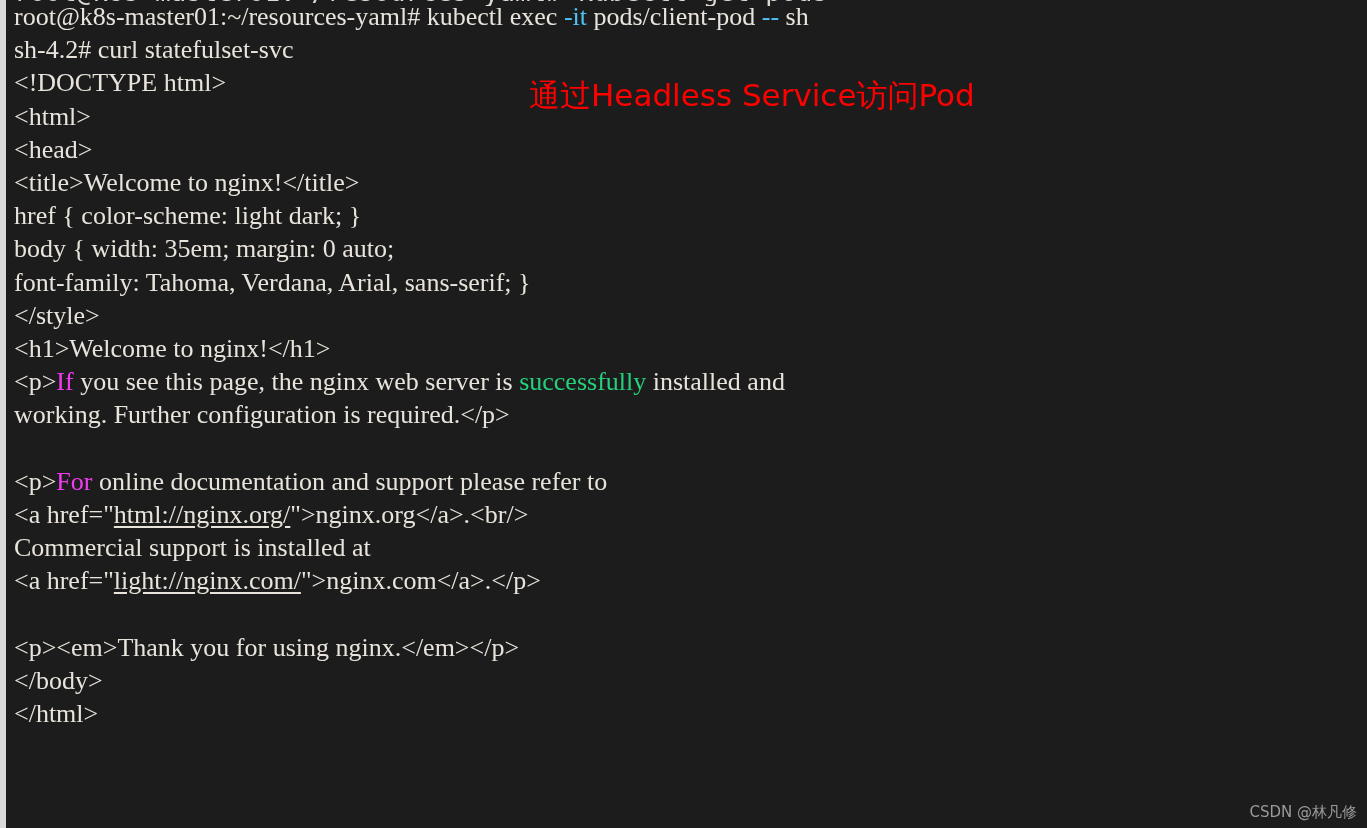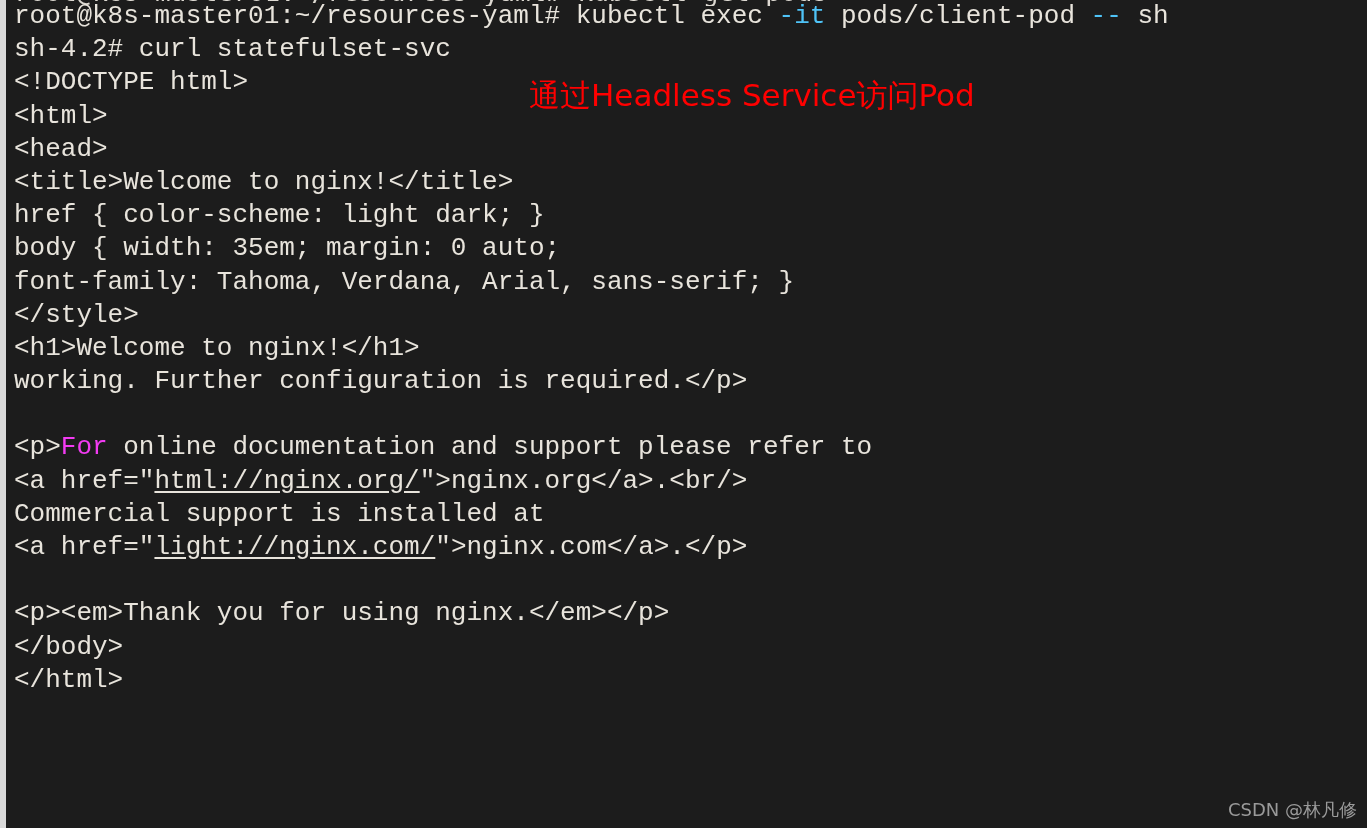--- a/index.html
+++ b/index.html
@@ -33,21 +33,21 @@
     padding: 0;
   }
   .term-line {
     height: 33.2px;
     line-height: 33.2px;
     font-size: 26px;
     letter-spacing: 0px;
     color: #e8e4dc;
     white-space: pre;
     padding-left: 8px;
-    font-family: Liberation Mono, monospace;
+    font-family: Liberation Serif, serif;
   }
   
   #clip-row {
     position: absolute;
     left: 6px;
     top: -22px;
     height: 28px;
     line-height: 28px;
     font-size: 26px;
     color: #e8e4dc;
@@ -71,21 +71,21 @@
     line-height: 38px;
     color: #ff0000;
     white-space: pre;
     font-weight: 400;
   }
   #watermark {
     position: absolute;
     right: 10px;
     bottom: 6px;
     font-family: "DejaVu Sans", "Liberation Sans", sans-serif;
-    font-size: 18px;
+    font-size: 15px;
     color: #9a9a9a;
     white-space: pre;
   }
 </style>
 </head>
 <body>
 
 <div id="screen">
 
   <div id="left-gutter"></div>
@@ -97,20 +97,21 @@
       <div class="term-line"><span class="c-white">sh-4.2# curl statefulset-svc</span></div>
       <div class="term-line"><span class="c-white">&lt;!DOCTYPE html&gt;</span></div>
       <div class="term-line"><span class="c-white">&lt;html&gt;</span></div>
       <div class="term-line"><span class="c-white">&lt;head&gt;</span></div>
       <div class="term-line"><span class="c-white">&lt;title&gt;Welcome to nginx!&lt;/title&gt;</span></div>
       <div class="term-line"><span class="c-white">href { color-scheme: light dark; }</span></div>
       <div class="term-line"><span class="c-white">body { width: 35em; margin: 0 auto;</span></div>
       <div class="term-line"><span class="c-white">font-family: Tahoma, Verdana, Arial, sans-serif; }</span></div>
       <div class="term-line"><span class="c-white">&lt;/style&gt;</span></div>
       <div class="term-line"><span class="c-white">&lt;h1&gt;Welcome to nginx!&lt;/h1&gt;</span></div>
+      <div class="term-line"><span class="c-white">&lt;p&gt;</span><span class="c-magenta">If</span><span class="c-white"> you see this page, the nginx web server is </span><span class="c-green">successfully</span><span class="c-white"> installed and</span></div>
       <div class="term-line"><span class="c-white">working. Further configuration is required.&lt;/p&gt;</span></div>
       <div class="term-line"><span class="blank"> </span></div>
       <div class="term-line"><span class="c-white">&lt;p&gt;</span><span class="c-magenta">For</span><span class="c-white"> online documentation and support please refer to</span></div>
       <div class="term-line"><span class="c-white">&lt;a href="</span><span class="c-link">html://nginx.org/</span><span class="c-white">"&gt;nginx.org&lt;/a&gt;.&lt;br/&gt;</span></div>
       <div class="term-line"><span class="c-white">Commercial support is installed at</span></div>
       <div class="term-line"><span class="c-white">&lt;a href="</span><span class="c-link">light://nginx.com/</span><span class="c-white">"&gt;nginx.com&lt;/a&gt;.&lt;/p&gt;</span></div>
       <div class="term-line"><span class="blank"> </span></div>
       <div class="term-line"><span class="c-white">&lt;p&gt;&lt;em&gt;Thank you for using nginx.&lt;/em&gt;&lt;/p&gt;</span></div>
       <div class="term-line"><span class="c-white">&lt;/body&gt;</span></div>
       <div class="term-line"><span class="c-white">&lt;/html&gt;</span></div>

